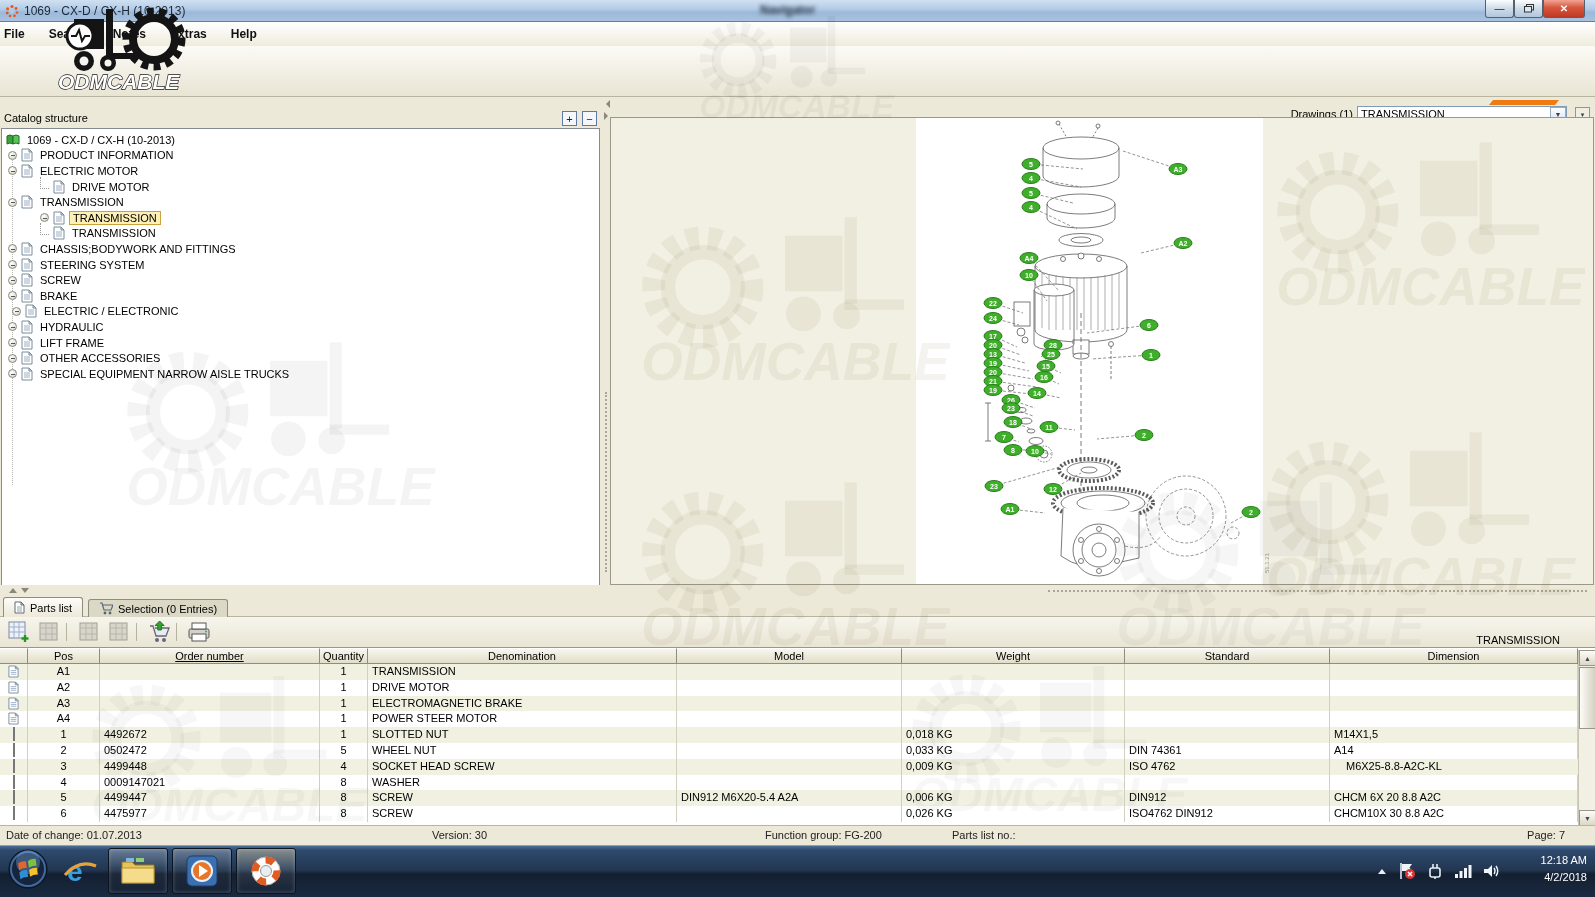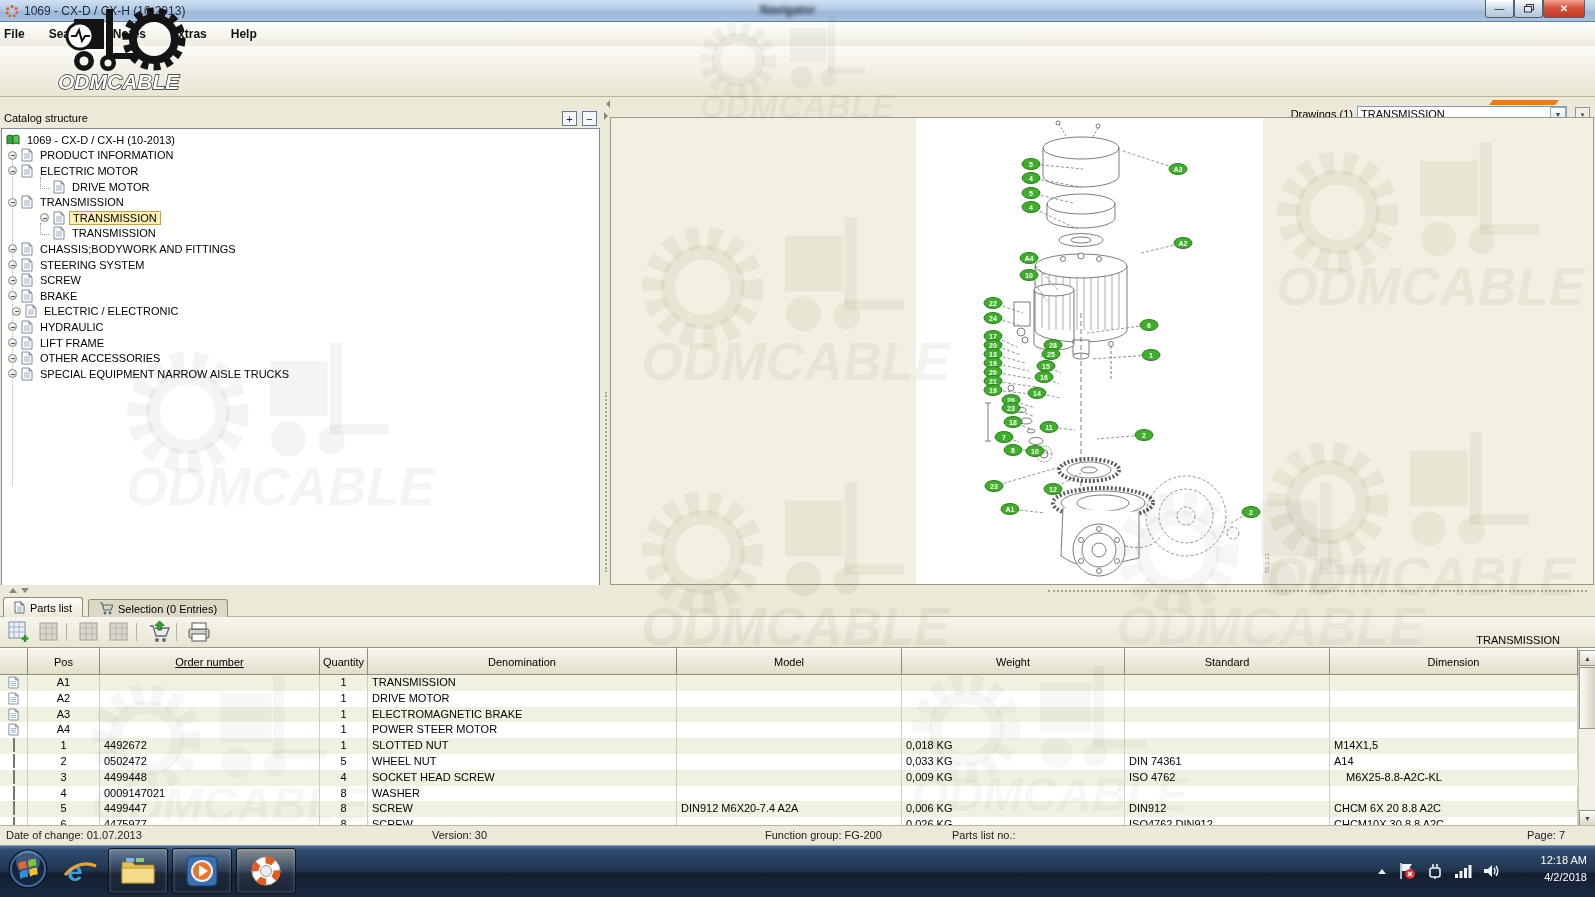--- a/index.html
+++ b/index.html
@@ -71,21 +71,21 @@
   .tabsrow{position:absolute;left:0;top:597px;width:1595px;height:20px;background:#ece9d8;border-bottom:1px solid #b7b4a2;padding-left:32px;}
   .tab{position:absolute;top:0;height:20px;display:flex;align-items:center;gap:5px;padding:0 10px;
     border:1px solid #8e8c7e;border-bottom:none;border-radius:3px 3px 0 0;font-size:11px;cursor:pointer;}
   .tab.active{background:linear-gradient(#fdfcf8,#ece9d8);z-index:2;}
   .tab.inactive{background:#dcd8c6;top:2px;height:18px;}
   .ptoolbar{position:absolute;left:0;top:617px;width:1595px;height:30px;background:linear-gradient(#f7f5ec,#e9e5d4);}
   .pbtn{position:absolute;top:2px;width:26px;height:26px;display:flex;align-items:center;justify-content:center;cursor:pointer;}
   .ctx-label{position:absolute;right:35px;bottom:1px;font-size:11px;}
 
   .ptable{position:absolute;left:0;top:647px;width:1595px;height:178px;background:#fff;border-top:1px solid #9a9788;}
-  .phead{display:flex;height:27px;}
+  .phead{display:flex;height:16px;}
   .phcell{background:linear-gradient(#f8f6ee,#e2deca);border-right:1px solid #8f8c7c;border-bottom:1px solid #8f8c7c;
     border-top:1px solid #fff;display:flex;align-items:center;justify-content:center;font-size:11px;cursor:pointer;}
   .prow{display:flex;height:15.8px;}
   .prow.stripe{background:#f0f1e1;}
   .pcell{border-right:1px solid #d2cfbf;padding:1px 4px 0 4px;font-size:11px;white-space:nowrap;overflow:hidden;}
   .pcell.c{text-align:center;padding:1px 0 0 0;}
   .chk{width:11px;height:11px;border:1px solid #777;background:#fff;margin:1px auto 0 auto;cursor:pointer;}
   .vsb{position:absolute;right:0;top:2px;width:17px;height:176px;background:#f2f0e5;border-left:1px solid #c9c6b6;}
   .vsb .btn{position:absolute;left:0;width:17px;height:16px;background:linear-gradient(#fdfdf8,#dcd8c8);
     border:1px solid #9a978a;display:flex;align-items:center;justify-content:center;font-size:7px;color:#445;cursor:pointer;}
@@ -929,21 +929,21 @@
           <div class="pcell" style="width: 223px;"></div>
           <div class="pcell" style="width: 205px;"></div>
           <div class="pcell" style="width: 248px;"></div>
         </div>
         <div class="prow stripe">
           <div class="pcell c" style="width: 28px;"><span class="chk"></span></div>
           <div class="pcell c" style="width: 72px;">5</div>
           <div class="pcell" style="width: 220px;">4499447</div>
           <div class="pcell c" style="width: 48px;">8</div>
           <div class="pcell" style="width: 309px;">SCREW</div>
-          <div class="pcell" style="width: 225px;">DIN912 M6X20-7.4 A2A</div>
+          <div class="pcell" style="width: 225px;">DIN912 M6X20-5.4 A2A</div>
           <div class="pcell" style="width: 223px;">0,006 KG</div>
           <div class="pcell" style="width: 205px;">DIN912</div>
           <div class="pcell" style="width: 248px;">CHCM 6X 20 8.8 A2C</div>
         </div>
         <div class="prow">
           <div class="pcell c" style="width: 28px;"><span class="chk"></span></div>
           <div class="pcell c" style="width: 72px;">6</div>
           <div class="pcell" style="width: 220px;">4475977</div>
           <div class="pcell c" style="width: 48px;">8</div>
           <div class="pcell" style="width: 309px;">SCREW</div>

